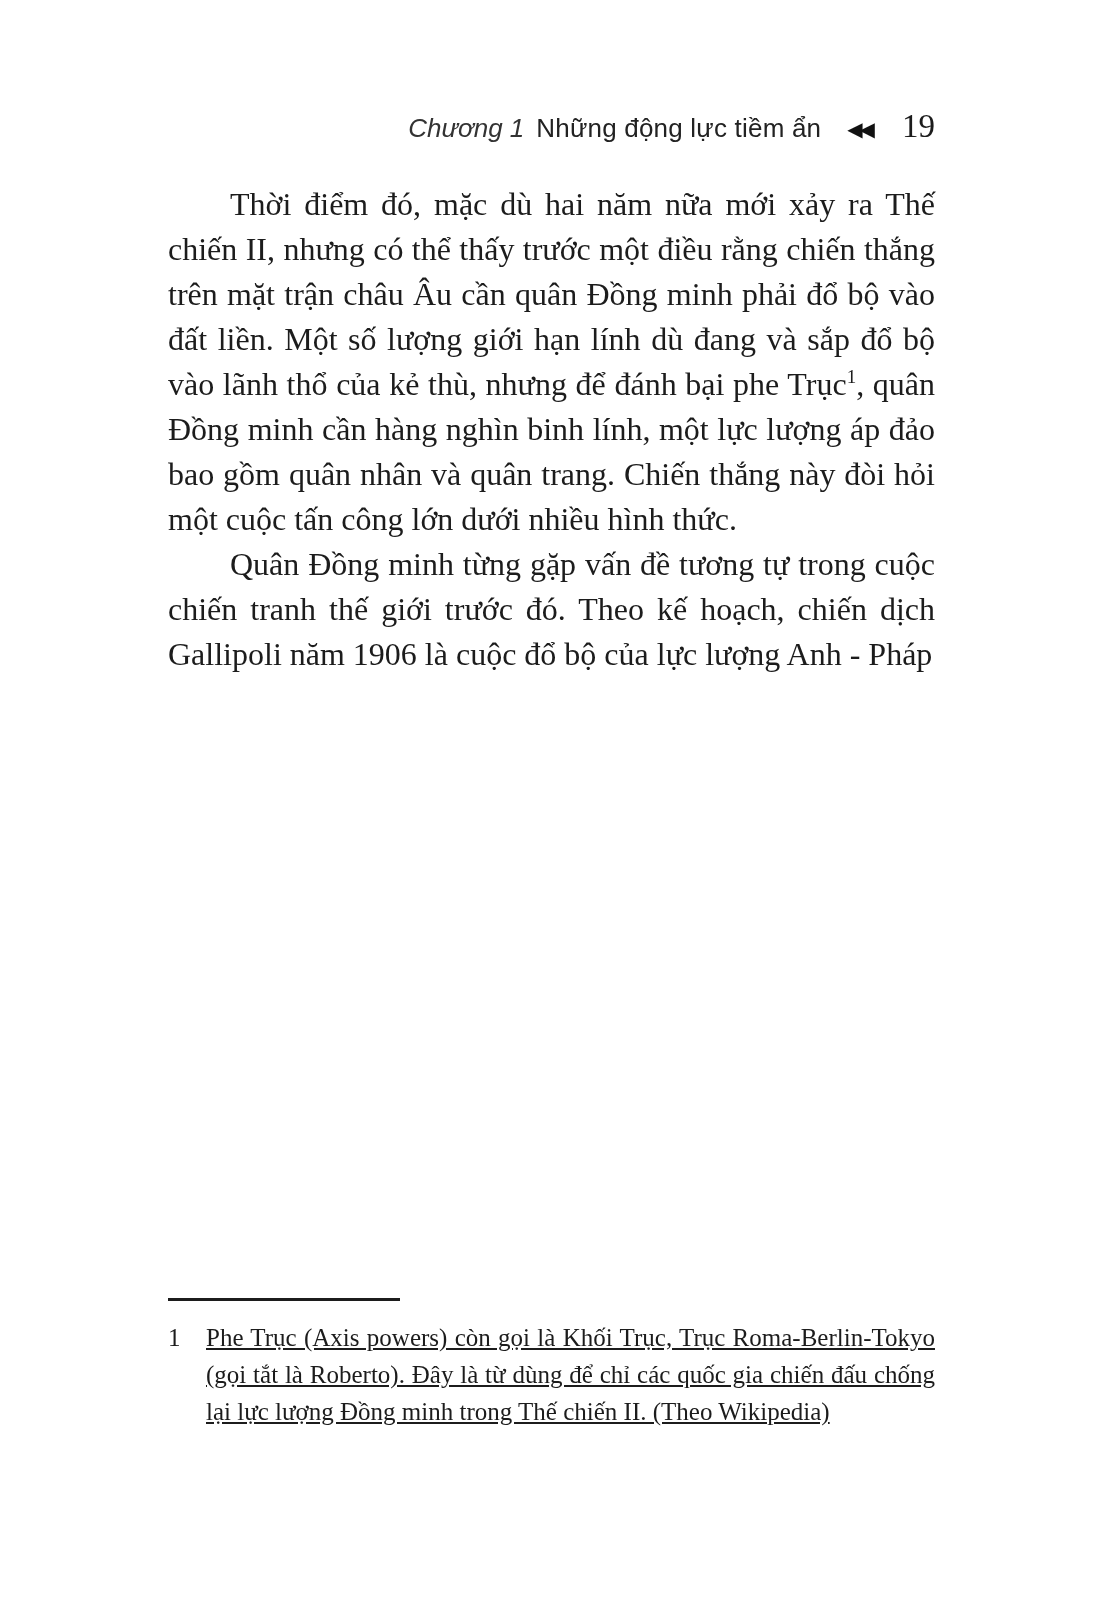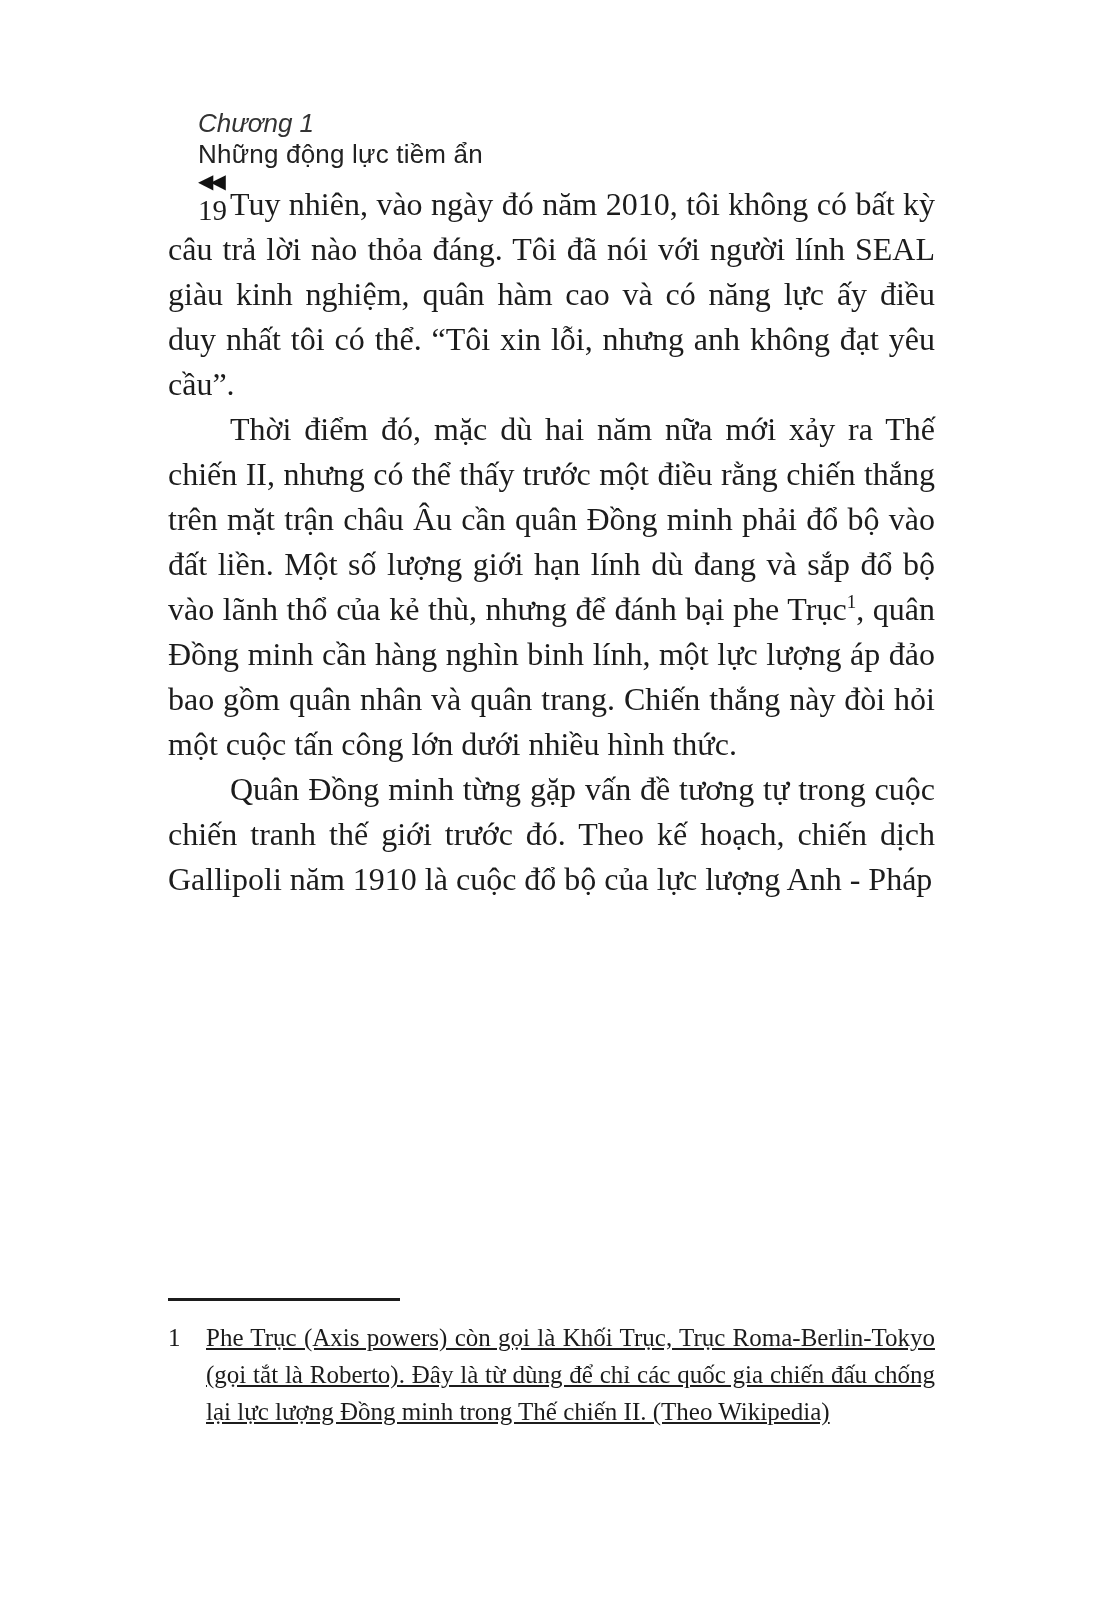--- a/index.html
+++ b/index.html
@@ -20,21 +20,20 @@
     top: 108px;
     left: 168px;
     right: 168px;
     display: flex;
     justify-content: flex-end;
     align-items: baseline;
     font-family: "Liberation Sans", sans-serif;
     font-size: 26px;
     color: #222222;
     white-space: nowrap;
-    flex-direction: column;
   }
   .chapter-label {
     font-style: italic;
     margin-right: 12px;
     color: #333333;
   }
   .chapter-title {
     font-weight: 400;
     letter-spacing: 0.2px;
   }
@@ -42,21 +41,21 @@
     margin-left: 26px;
     font-size: 20px;
     letter-spacing: -3px;
     color: #111111;
     transform: translateY(-1px);
     display: inline-block;
   }
   .page-number {
     margin-left: 30px;
     font-family: "Liberation Serif", serif;
-    font-size: 29px;
+    font-size: 33px;
     color: #1c1c1c;
   }
   
   .body-text {
     position: absolute;
     top: 182px;
     left: 168px;
     width: 767px;
     font-size: 32px;
     line-height: 45px;
@@ -106,23 +105,22 @@
 <div class="page">
 
   <header class="page-header">
     <span class="chapter-label">Chương 1</span>
     <span class="chapter-title">Những động lực tiềm ẩn</span>
     <span class="arrows">◀◀</span>
     <span class="page-number">19</span>
   </header>
 
   <main class="body-text">
-    <p>Tuy nhiên, vào ngày đó năm 2010, tôi không có bất kỳ câu trả lời nào thỏa đáng. Tôi đã nói với người lính SEAL giàu kinh nghiệm, quân hàm cao và có năng lực ấy điều duy nhất tôi có thể. “Tôi xin lỗi, nhưng anh không đạt yêu cầu”.</p>
     <p><span>Thời điểm đó, mặc dù hai năm nữa mới xảy ra Thế chiến II, nhưng có thể thấy trước một điều rằng chiến thắng trên mặt trận châu Âu cần quân Đồng minh phải đổ bộ vào đất liền. Một số lượng giới hạn lính dù đang và sắp đổ bộ vào lãnh thổ của kẻ thù, nhưng để đánh bại phe Trục</span><sup class="fn-ref">1</sup><span>, quân Đồng minh cần hàng nghìn binh lính, một lực lượng áp đảo bao gồm quân nhân và quân trang. Chiến thắng này đòi hỏi một cuộc tấn công lớn dưới nhiều hình thức.</span></p>
-    <p>Quân Đồng minh từng gặp vấn đề tương tự trong cuộc chiến tranh thế giới trước đó. Theo kế hoạch, chiến dịch Gallipoli năm 1910 là cuộc đổ bộ của lực lượng Anh - Pháp</p>
+    <p>Quân Đồng minh từng gặp vấn đề tương tự trong cuộc chiến tranh thế giới trước đó. Theo kế hoạch, chiến dịch Gallipoli năm 1906 là cuộc đổ bộ của lực lượng Anh - Pháp</p>
   </main>
 
   <footer class="footnote-area">
     <div class="footnote-rule"></div>
     <div class="footnote">
       <span class="fn-marker">1</span>
       <span class="fn-text">Phe Trục (Axis powers) còn gọi là Khối Trục, Trục Roma-Berlin-Tokyo (gọi tắt là Roberto). Đây là từ dùng để chỉ các quốc gia chiến đấu chống lại lực lượng Đồng minh trong Thế chiến II. (Theo Wikipedia)</span>
     </div>
   </footer>
 

